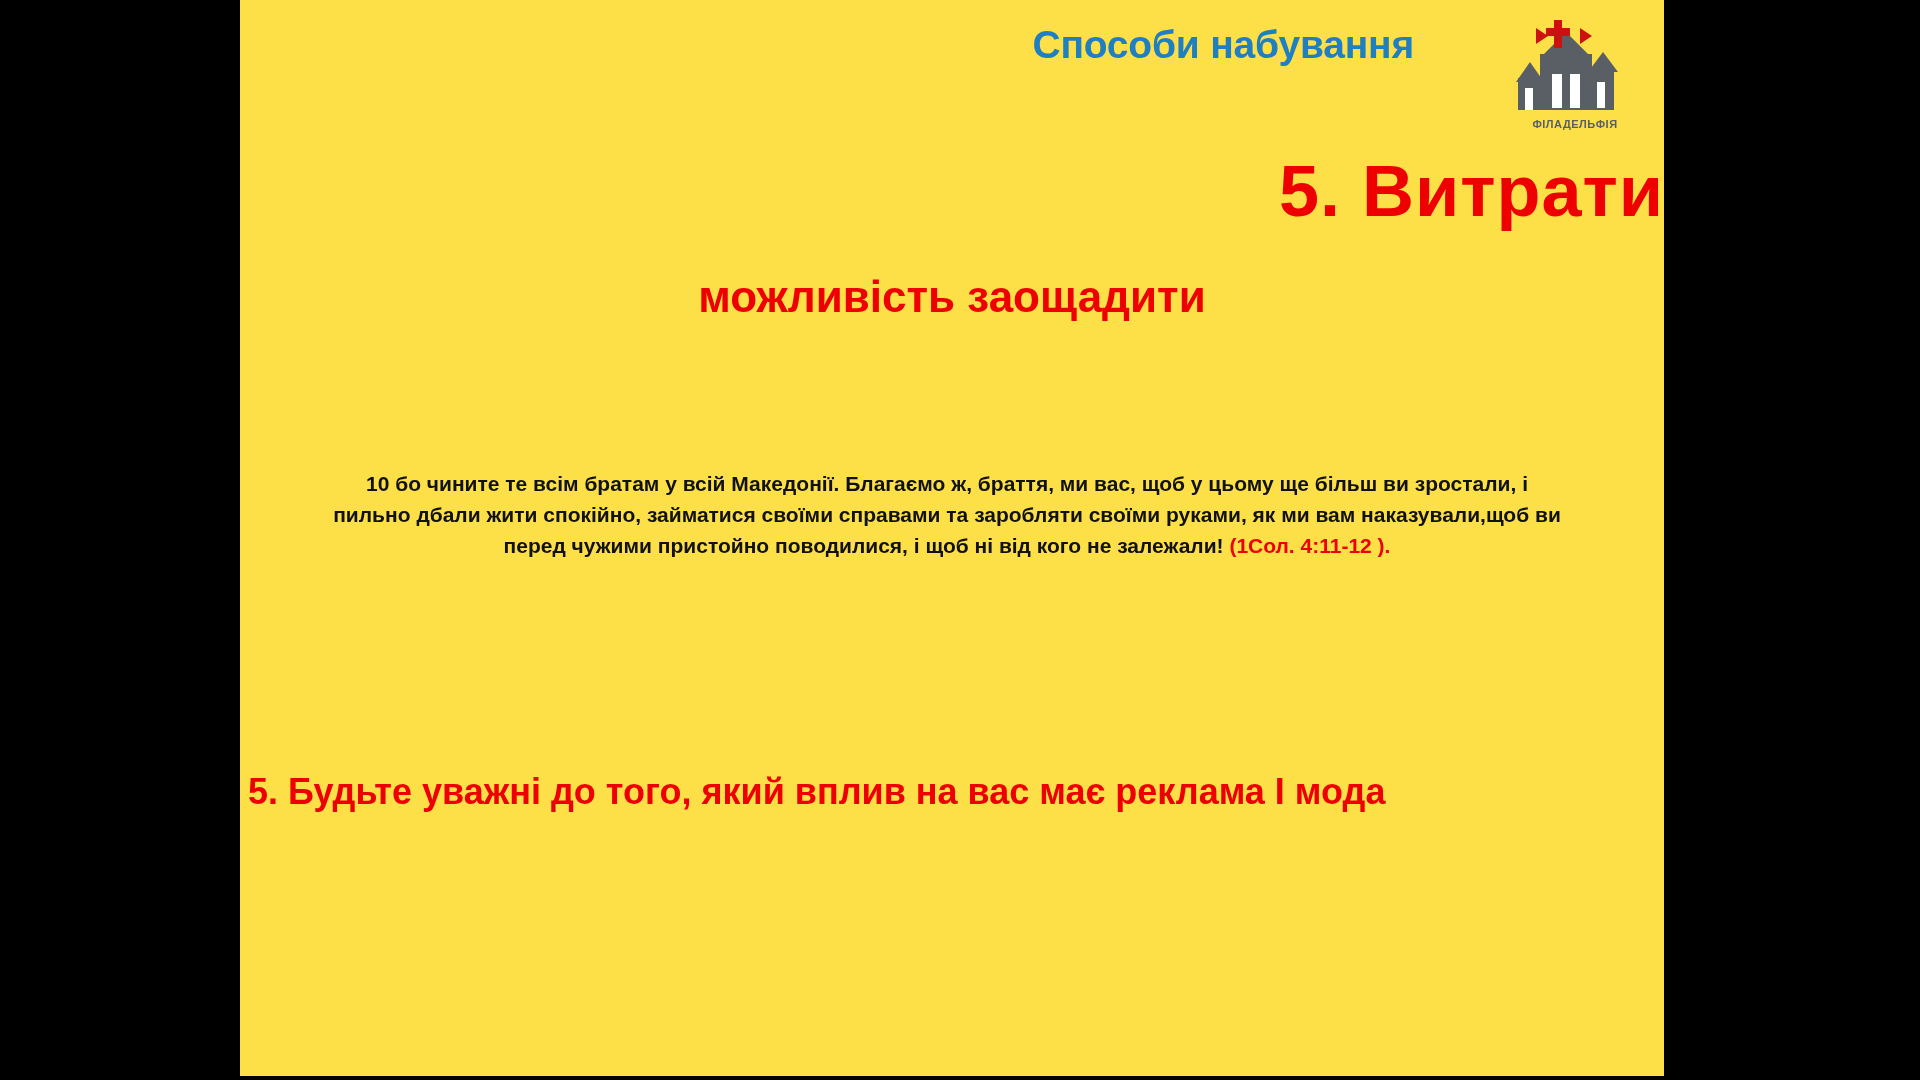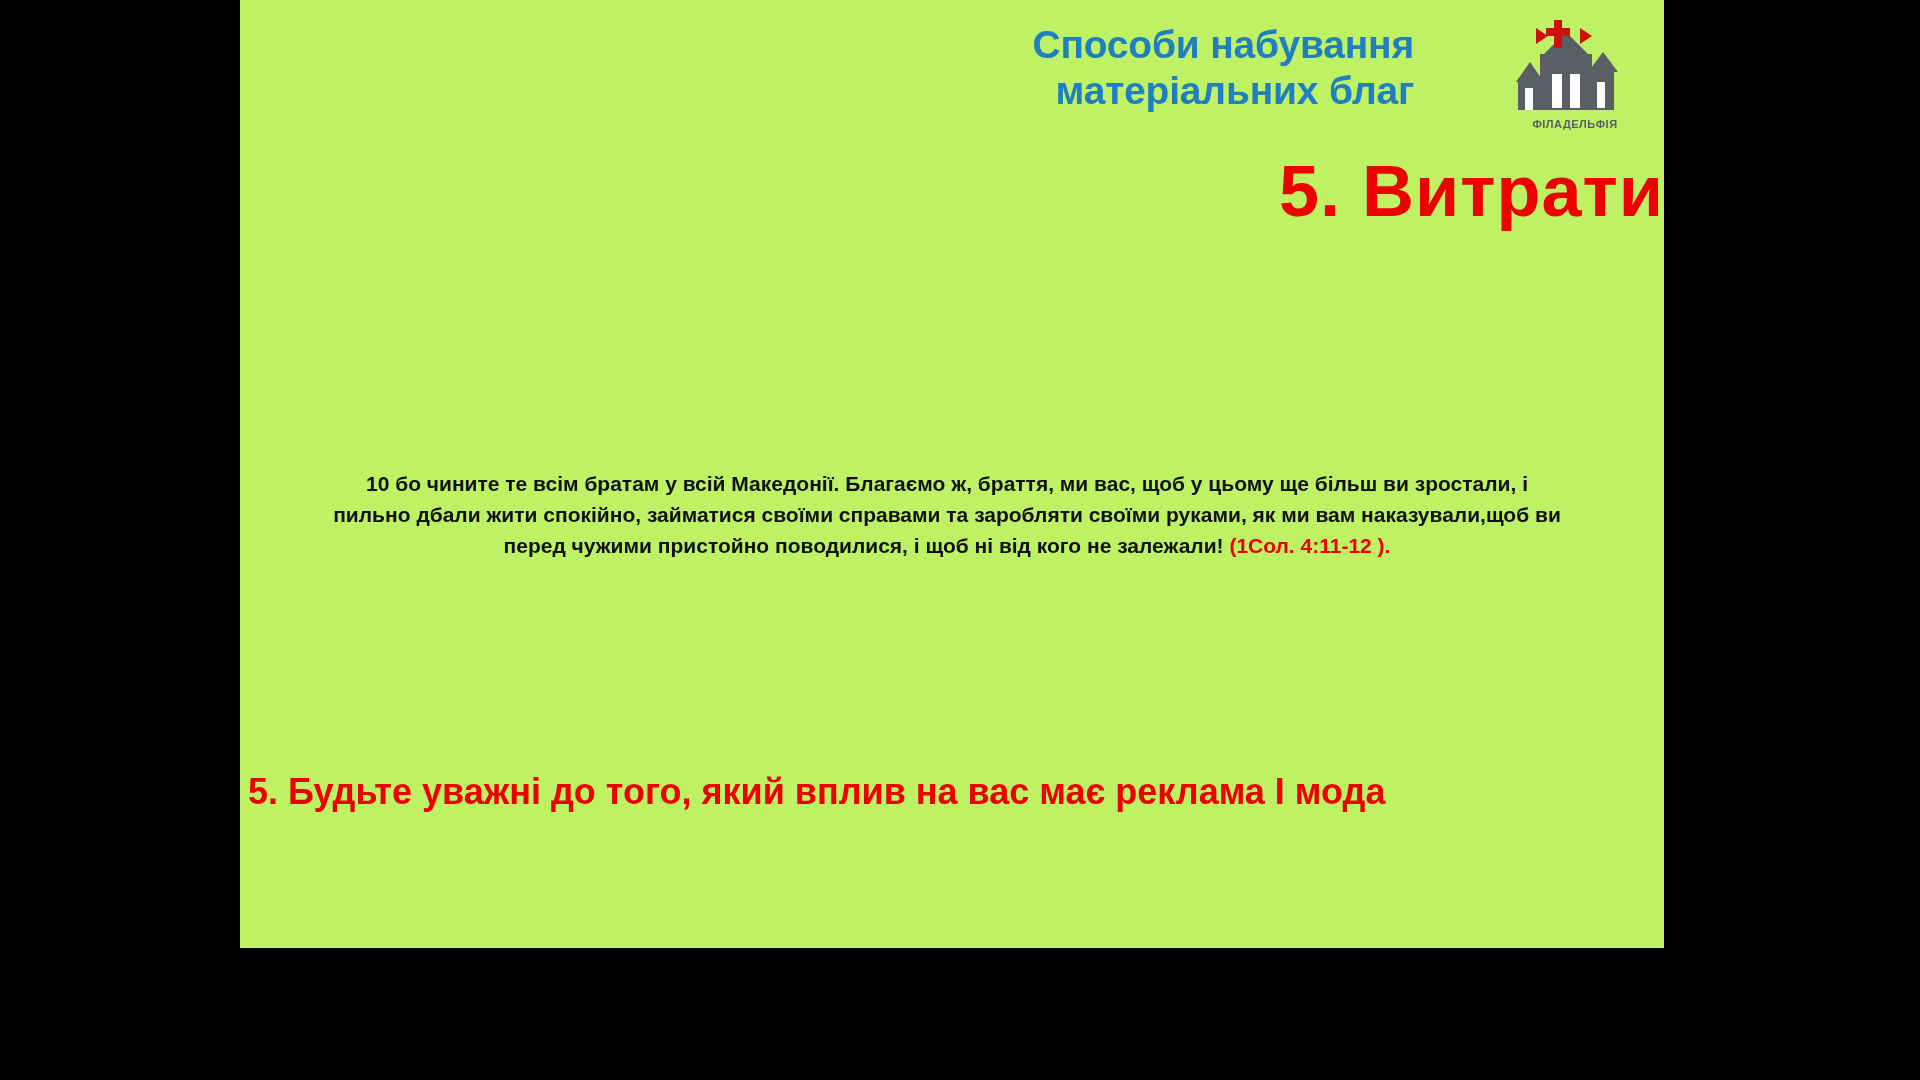--- a/index.html
+++ b/index.html
@@ -17,22 +17,22 @@
     position: relative;
     width: 1920px;
     height: 1080px;
     background: #000000;
   }
   .slide {
     position: absolute;
     left: 240px;
     top: 0px;
     width: 1424px;
-    height: 948px;
-    background: #bef264;
+    height: 1076px;
+    background: #fde047;
     overflow: hidden;
   }
   .header-title {
     position: absolute;
     right: 250px;
     top: 22px;
     width: 620px;
     text-align: right;
     color: #1f7fc0;
     font-size: 39px;
@@ -122,21 +122,20 @@
   }
 </style>
 </head>
 <body>
 
 <div class="stage">
   <div class="slide">
 
     <div class="header-title">
       <div>Способи набування</div>
-      <div>матеріальних благ</div>
     </div>
 
     <div class="logo">
       <div class="logo-mark">
         <svg width="150" height="98" viewBox="0 0 150 98" xmlns="http://www.w3.org/2000/svg">
           <g>
             <rect x="56" y="36" width="52" height="56" fill="#5a5f66"></rect>
             <polygon points="82,14 56,40 108,40" fill="#5a5f66"></polygon>
             <rect x="108" y="52" width="22" height="40" fill="#5a5f66"></rect>
             <polygon points="119,34 104,54 134,54" fill="#5a5f66"></polygon>
@@ -149,20 +148,21 @@
             <polygon points="70,2 78,2 78,10 86,10 86,18 78,18 78,30 70,30 70,18 62,18 62,10 70,10" fill="#cc1111"></polygon>
             <polygon points="52,10 64,18 52,26" fill="#cc1111"></polygon>
             <polygon points="96,10 108,18 96,26" fill="#cc1111"></polygon>
           </g>
         </svg>
       </div>
       <div class="logo-caption">ФІЛАДЕЛЬФІЯ</div>
     </div>
 
     <div class="title-main">5. Витрати</div>
+    <div class="title-sub">можливість заощадити</div>
 
 
     <div class="verse">
       <span>10 бо чините те всім братам у всій Македонії. Благаємо ж, браття, ми вас, щоб у цьому ще більш ви зростали, і пильно дбали жити спокійно, займатися своїми справами та заробляти своїми руками, як ми вам наказували,щоб ви перед чужими пристойно поводилися, і щоб ні від кого не залежали! </span><span class="ref">(1Сол. 4:11-12 ).</span>
     </div>
 
     <div class="point-2">5. Будьте уважні до того, який вплив на вас має реклама І мода</div>
 
   </div>
 </div>

